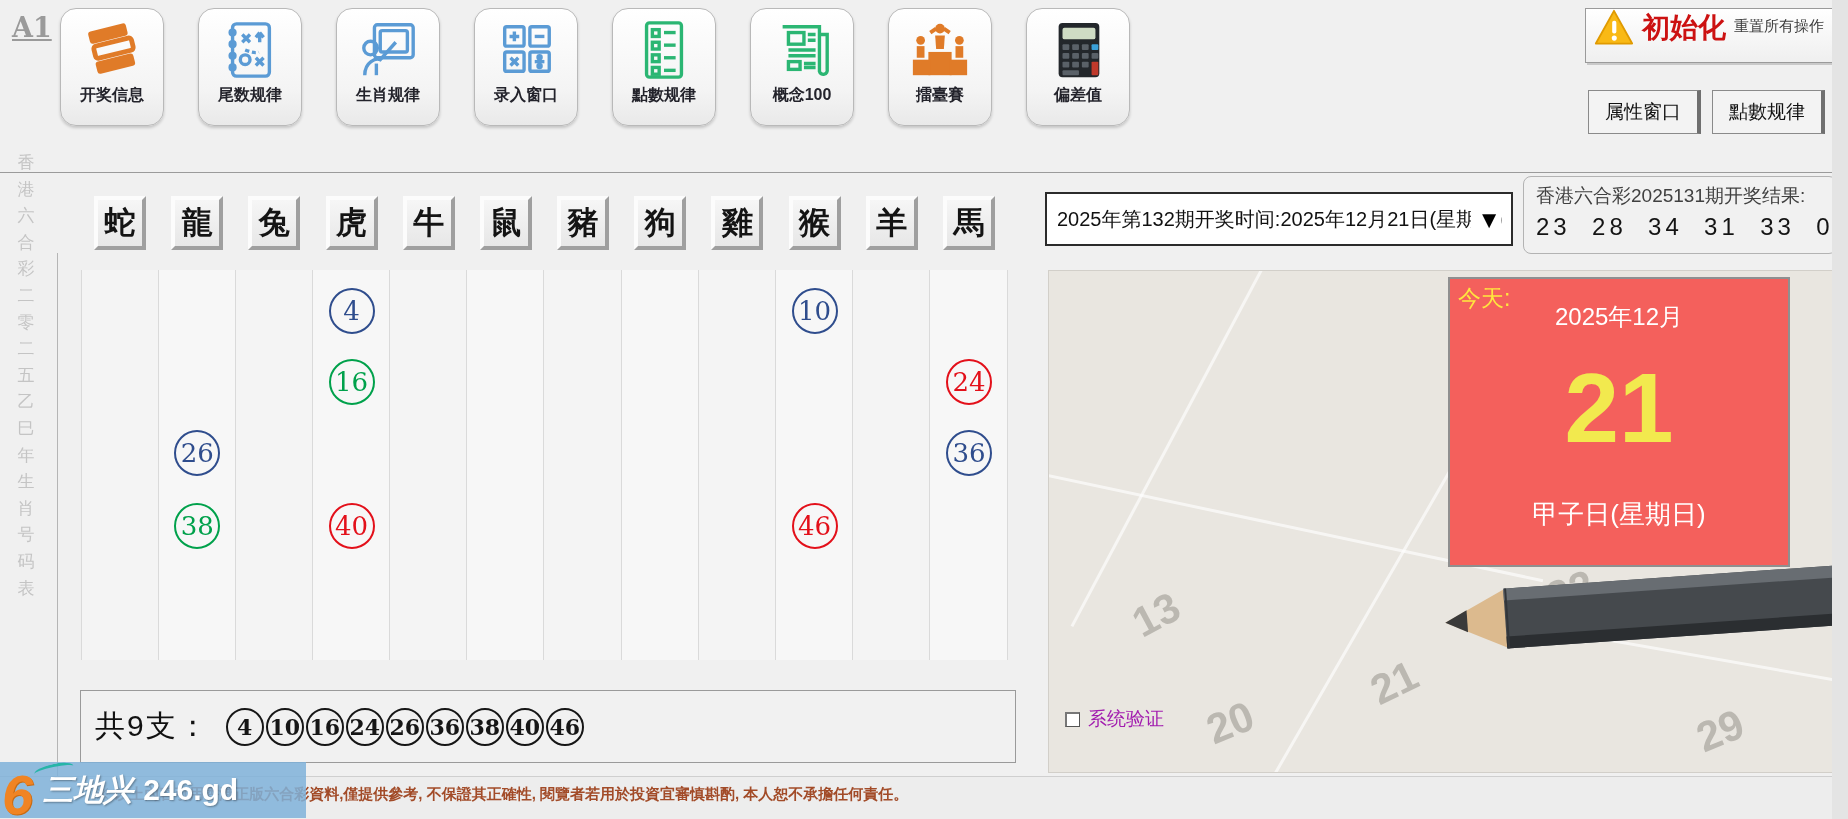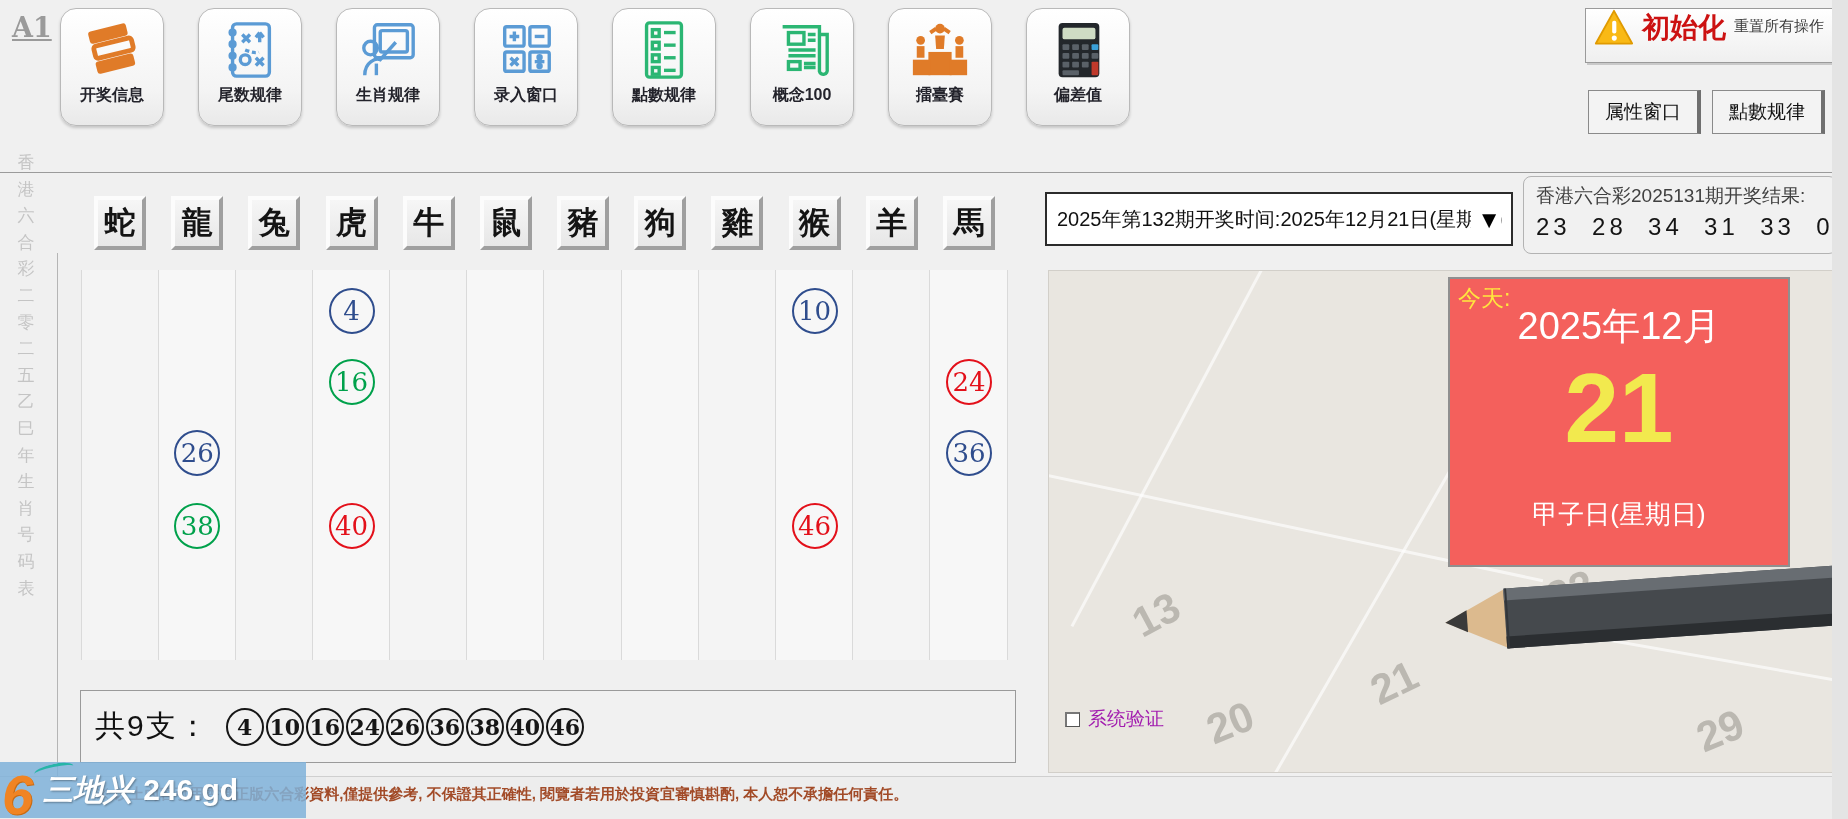--- a/index.html
+++ b/index.html
@@ -69,21 +69,21 @@
   .sum-circle{width:38px;height:38px;border-radius:50%;border:2px solid #161616;color:#161616;display:inline-flex;
     align-items:center;justify-content:center;font-family:"DejaVu Serif",serif;font-size:22px;font-weight:bold;margin-right:2px;}
 
   
   #calendar-panel{position:absolute;left:1048px;top:270px;width:788px;height:503px;background:#e9e6e0;overflow:hidden;
     border:1px solid #d2cfc9;}
   .photo-line{position:absolute;background:rgba(255,255,255,.65);}
   .photo-num{position:absolute;color:rgba(150,145,138,.55);font-size:42px;font-weight:bold;}
   #cal-card{position:absolute;left:399px;top:6px;width:342px;height:290px;background:#f4605c;border:2px solid #8f8f8f;}
   #cal-card .today{position:absolute;left:8px;top:4px;color:#ffe63e;font-size:23px;}
-  #cal-card .month{position:absolute;left:0;right:0;top:22px;text-align:center;color:#fff;font-size:38px;}
+  #cal-card .month{position:absolute;left:0;right:0;top:22px;text-align:center;color:#fff;font-size:24px;}
   #cal-card .day{position:absolute;left:0;right:0;top:80px;text-align:center;color:#f2e94e;font-size:98px;font-weight:bold;line-height:1;}
   #cal-card .dinfo{position:absolute;left:0;right:0;top:218px;text-align:center;color:#fff;font-size:26px;}
   #sys-check{position:absolute;left:16px;top:435px;display:flex;align-items:center;cursor:pointer;}
   #sys-check .cbx{width:15px;height:15px;background:#fff;border:1px solid #555;border-top:2px solid #777;border-left:2px solid #777;margin-right:8px;}
   #sys-check .cbl{font-size:19px;color:#a21caf;}
   #pencil{position:absolute;left:388px;top:282px;transform:rotate(-4deg);}
 
   
   #footer{position:absolute;left:0;top:776px;width:1848px;height:43px;background:#ededed;border-top:1px solid #cfcfcf;}
   #footer .disc{position:absolute;left:95px;top:8px;font-size:15px;font-weight:bold;color:#a24b28;white-space:nowrap;}

